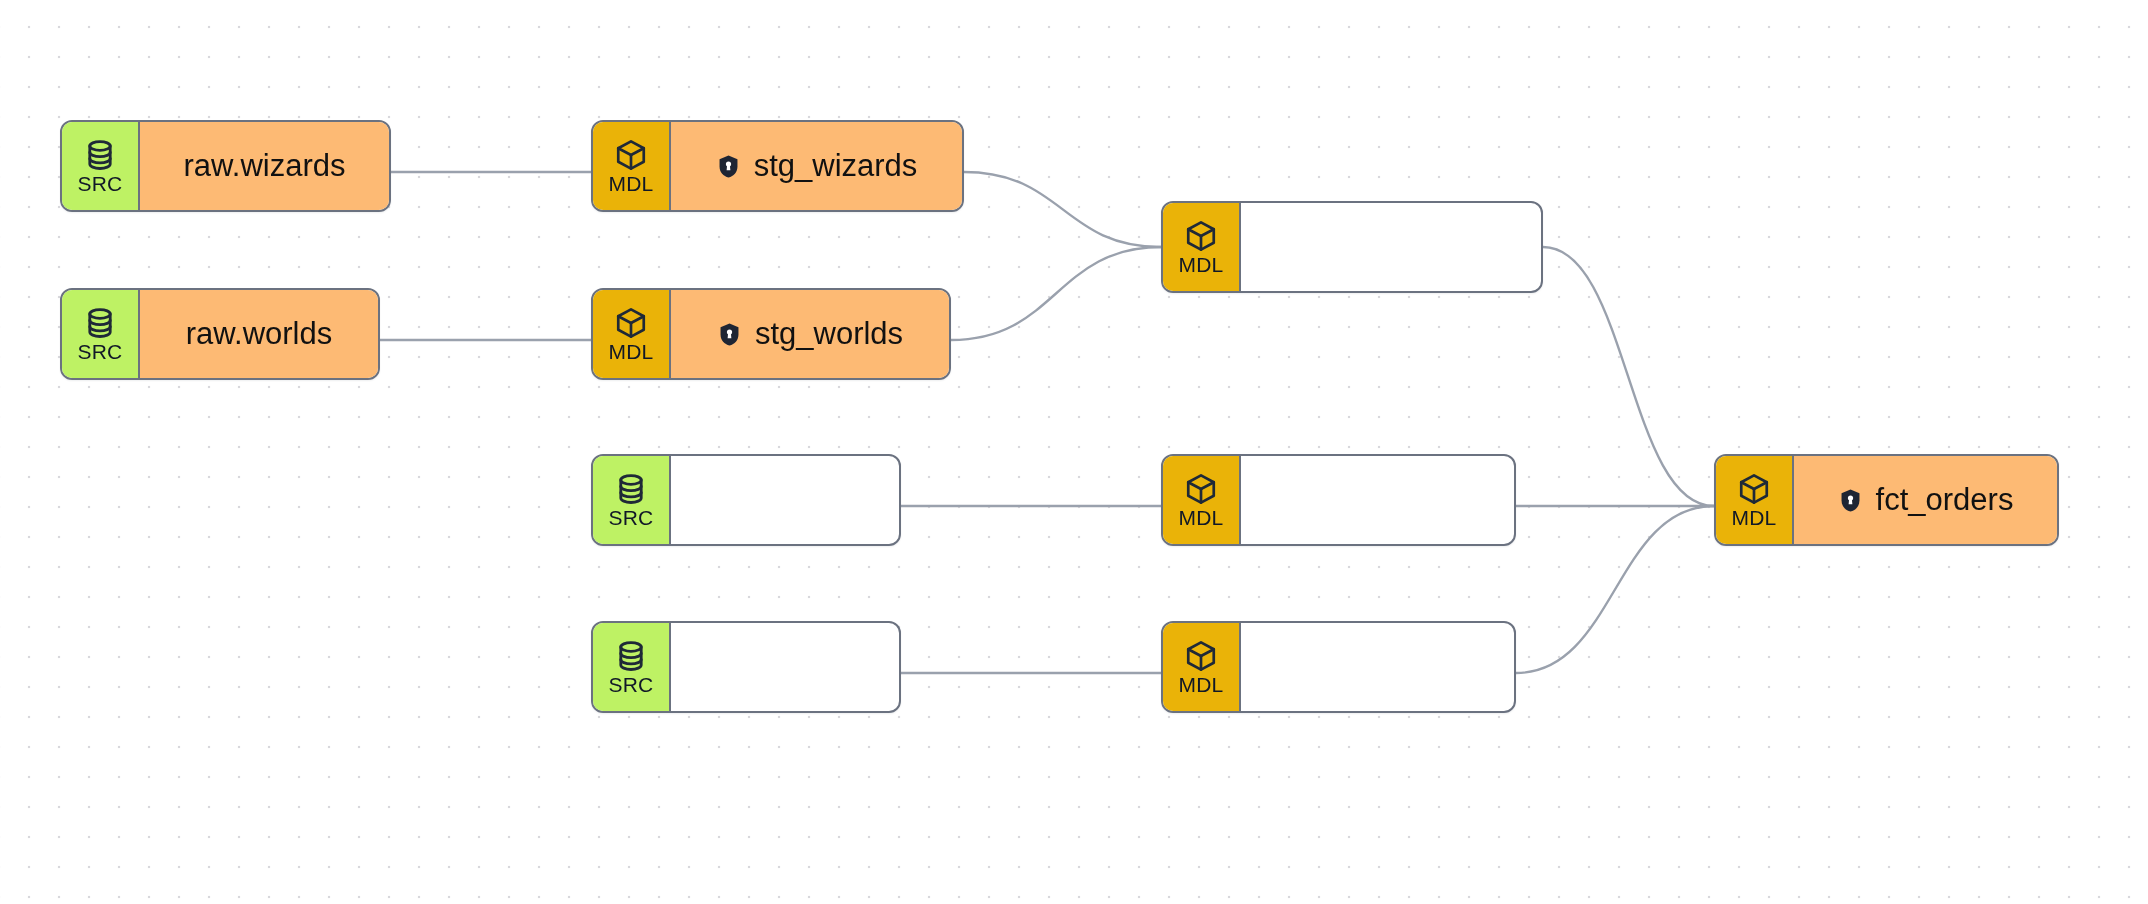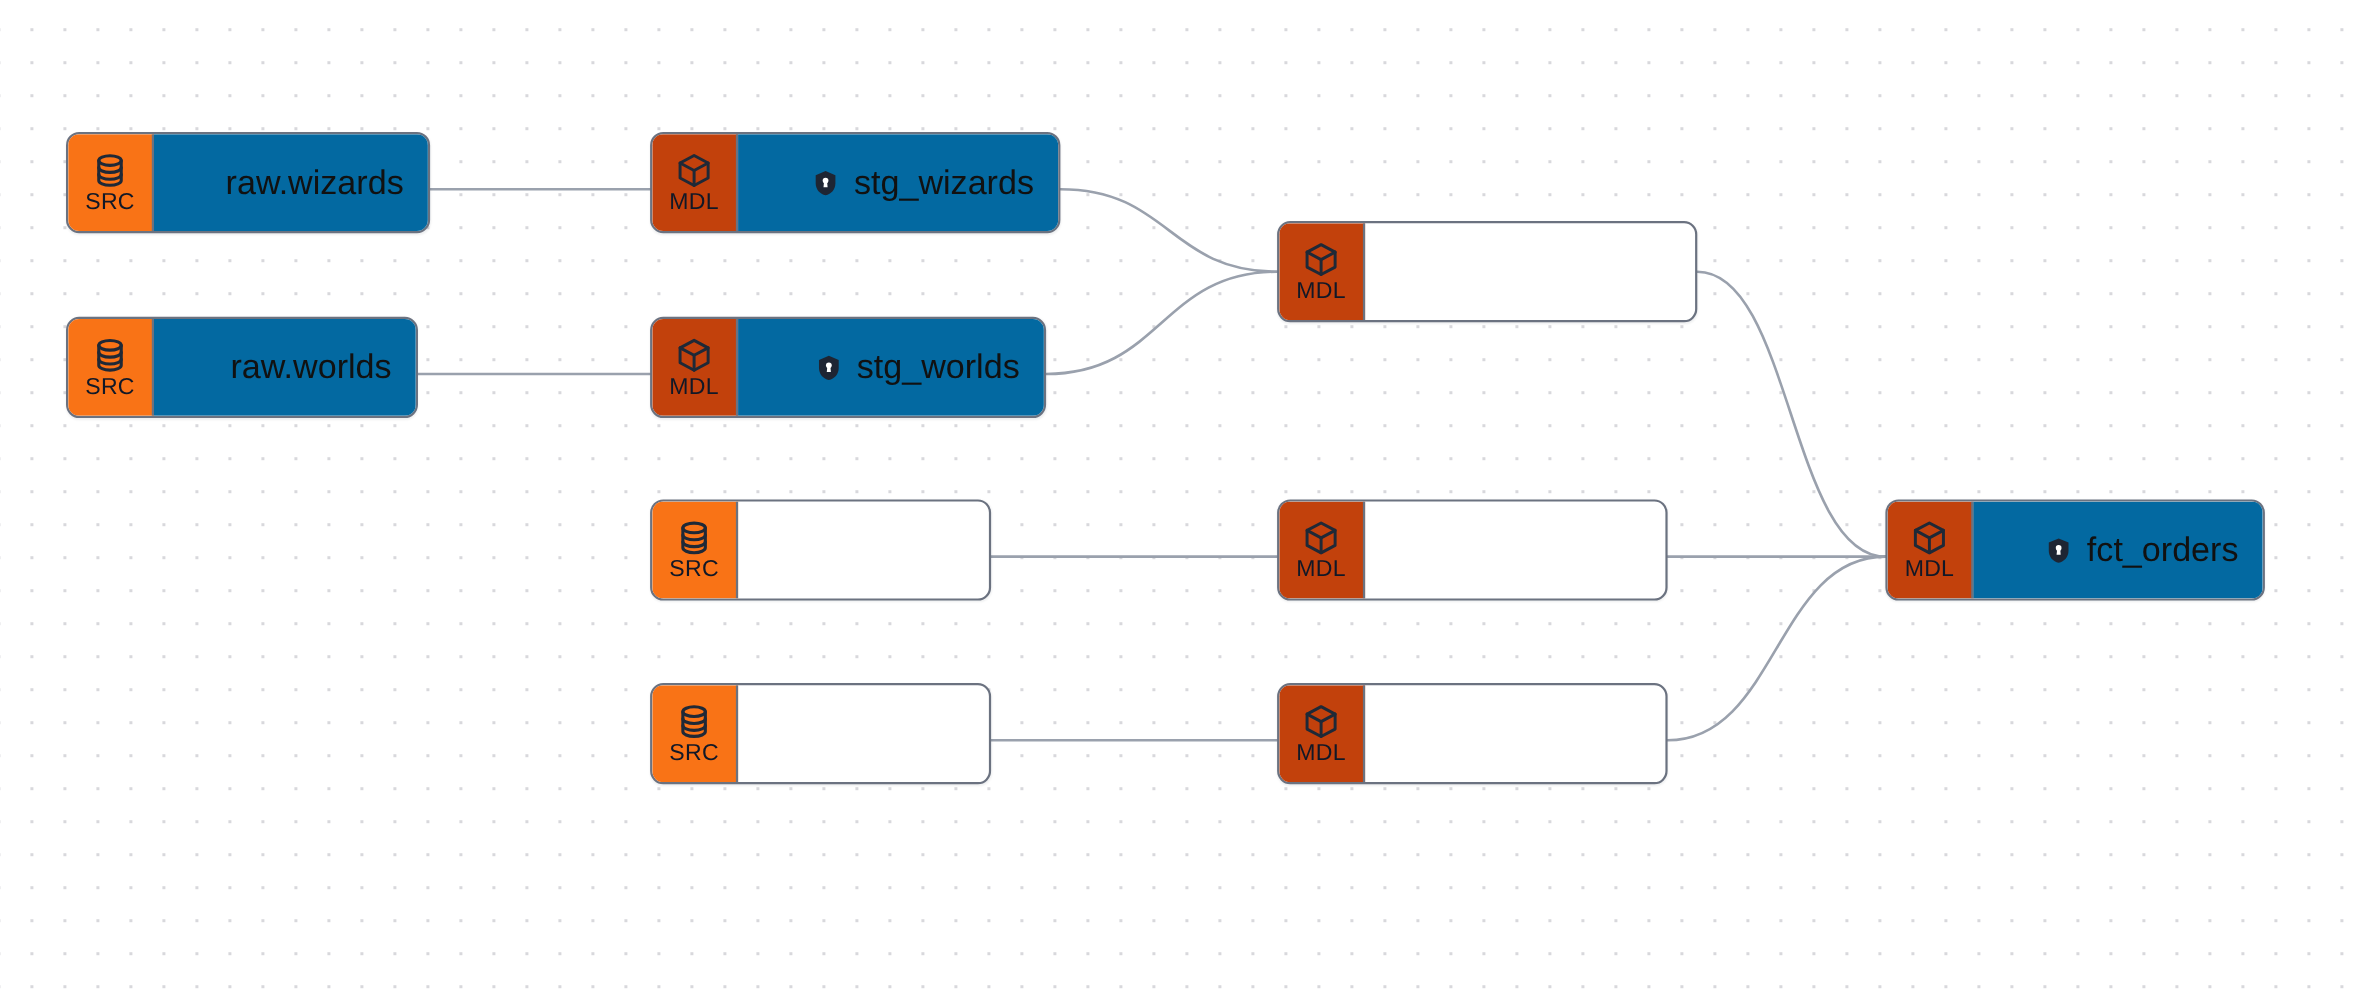--- a/index.html
+++ b/index.html
@@ -65,22 +65,22 @@
     flex: 0 0 auto;
     width: 78px;
     display: flex;
     flex-direction: column;
     align-items: center;
     justify-content: center;
     gap: 1px;
     border-right: 2.2px solid #6b7280;
     padding: 6px 0 7px 0;
   }
-  .node.kind-src  .node-badge { background: #f97316; }
-  .node.kind-mdl  .node-badge { background: #c2410c; }
+  .node.kind-src  .node-badge { background: #bef264; }
+  .node.kind-mdl  .node-badge { background: #eab308; }
 
   .badge-icon {
     display: block;
     width: 34px;
     height: 34px;
     line-height: 0;
   }
   .badge-icon svg { display: block; width: 100%; height: 100%; }
 
   .badge-label {
@@ -88,24 +88,24 @@
     font-weight: 400;
     letter-spacing: 0.2px;
     color: #111827;
     line-height: 1;
   }
 
   .node-body {
     flex: 1 1 auto;
     display: flex;
     align-items: center;
-    justify-content: flex-end;
+    justify-content: center;
     gap: 13px;
     padding: 0 22px;
-    background: #0369a1;
+    background: #fdba74;
   }
 
   .lock-icon {
     flex: 0 0 auto;
     width: 25px;
     height: 25px;
     line-height: 0;
     display: none;
   }
   .node.has-lock .lock-icon { display: block; }

